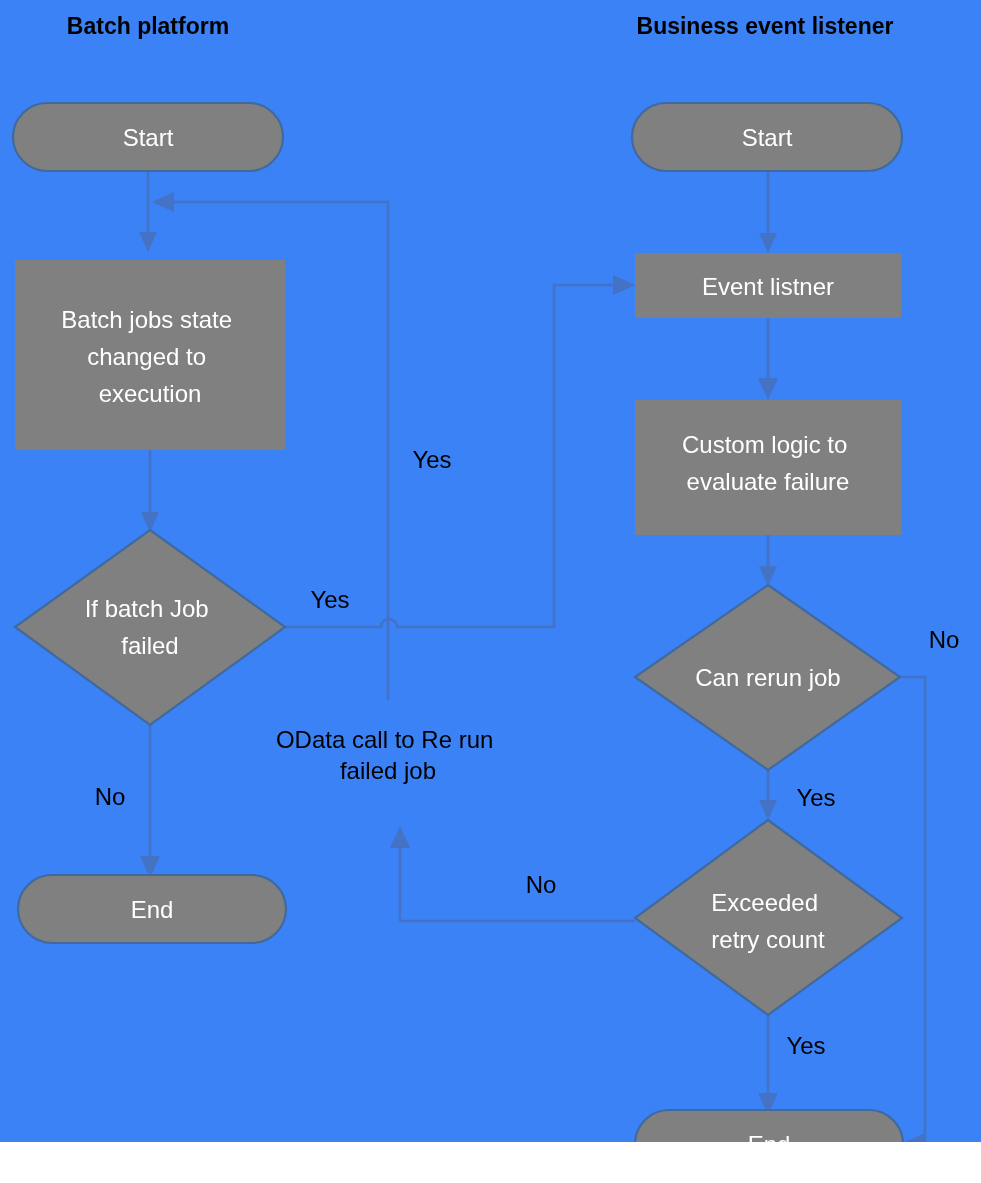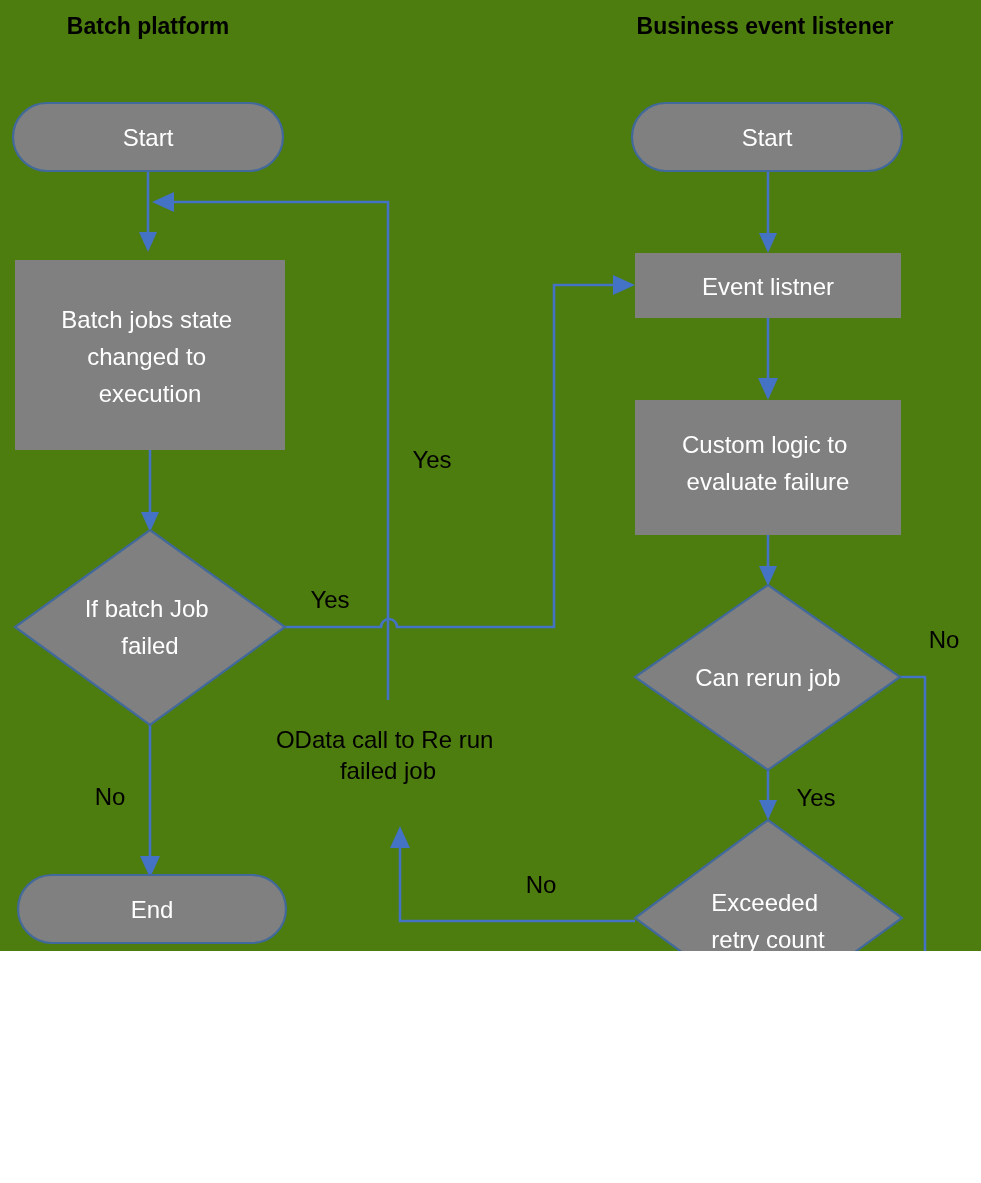--- a/index.html
+++ b/index.html
@@ -7,22 +7,22 @@
     margin: 0;
     padding: 0;
     background: #ffffff;
   }
   body {
     font-family: "Liberation Sans", sans-serif;
   }
   #diagram-root {
     position: relative;
     width: 981px;
-    height: 951px;
-    background: #4d7c0f;
+    height: 1142px;
+    background: #3b82f6;
     overflow: hidden;
   }
   #flow-svg {
     position: absolute;
     left: 0;
     top: 0;
     width: 981px;
     height: 1183px;
     display: block;
   }

